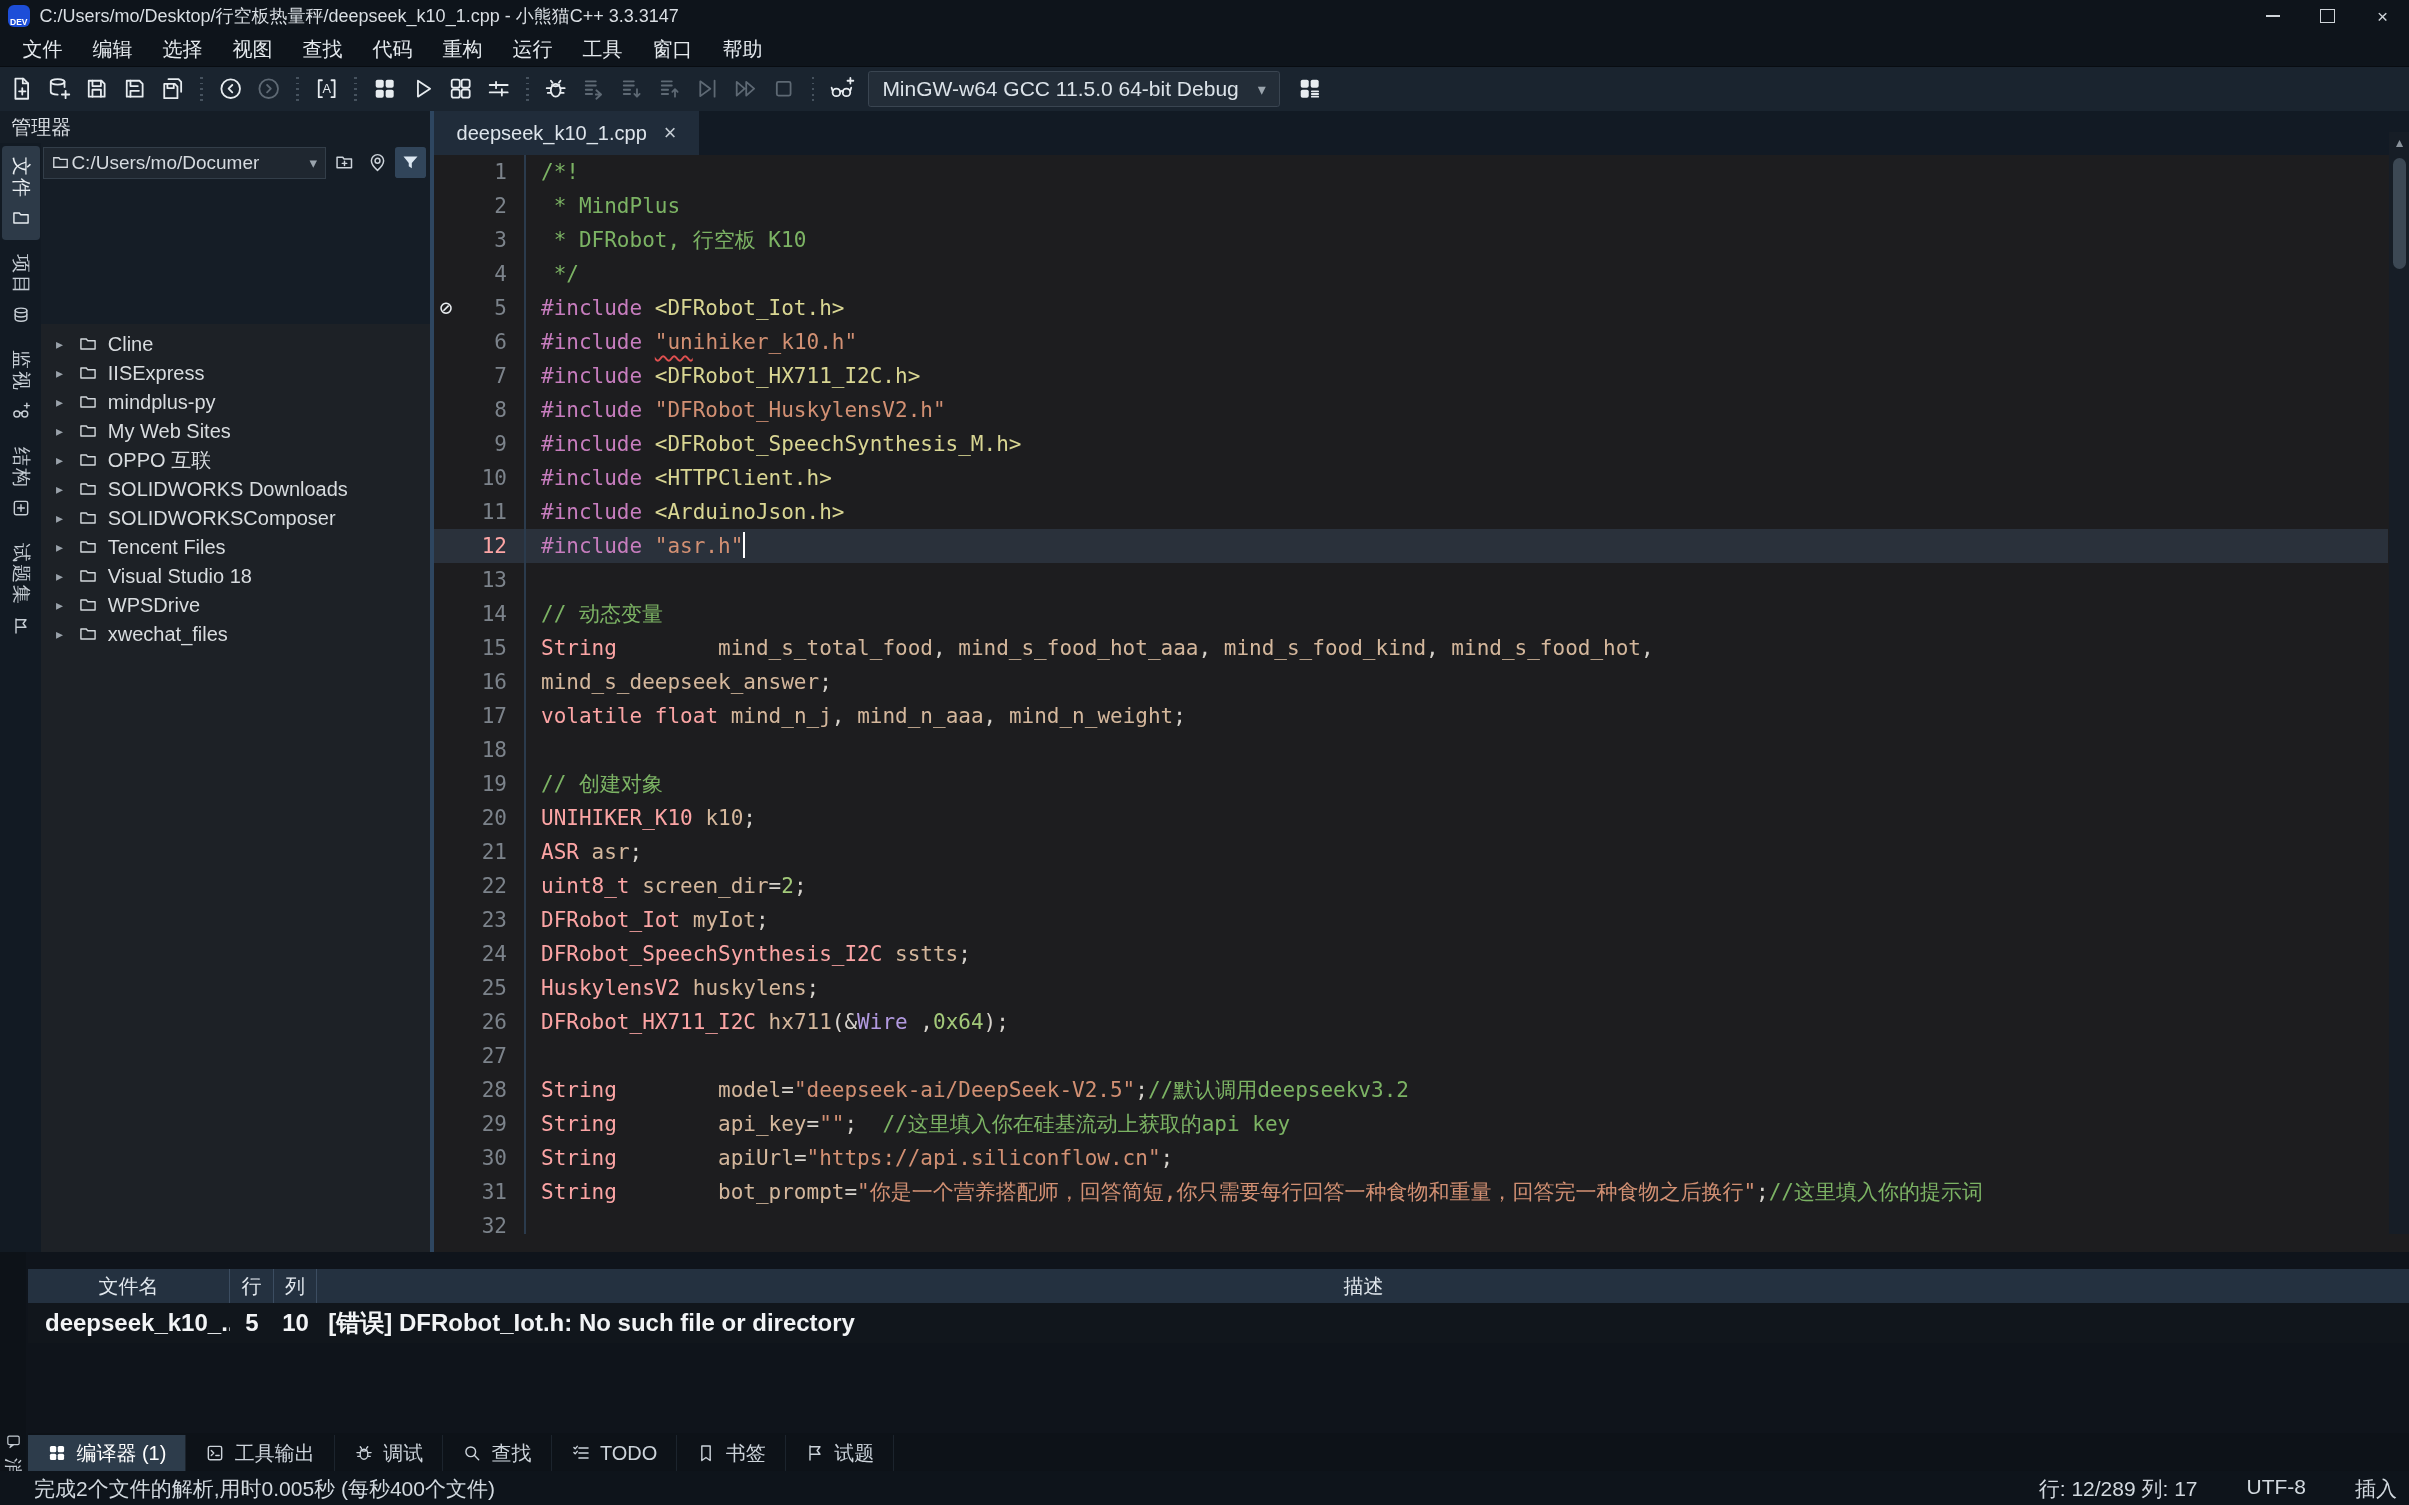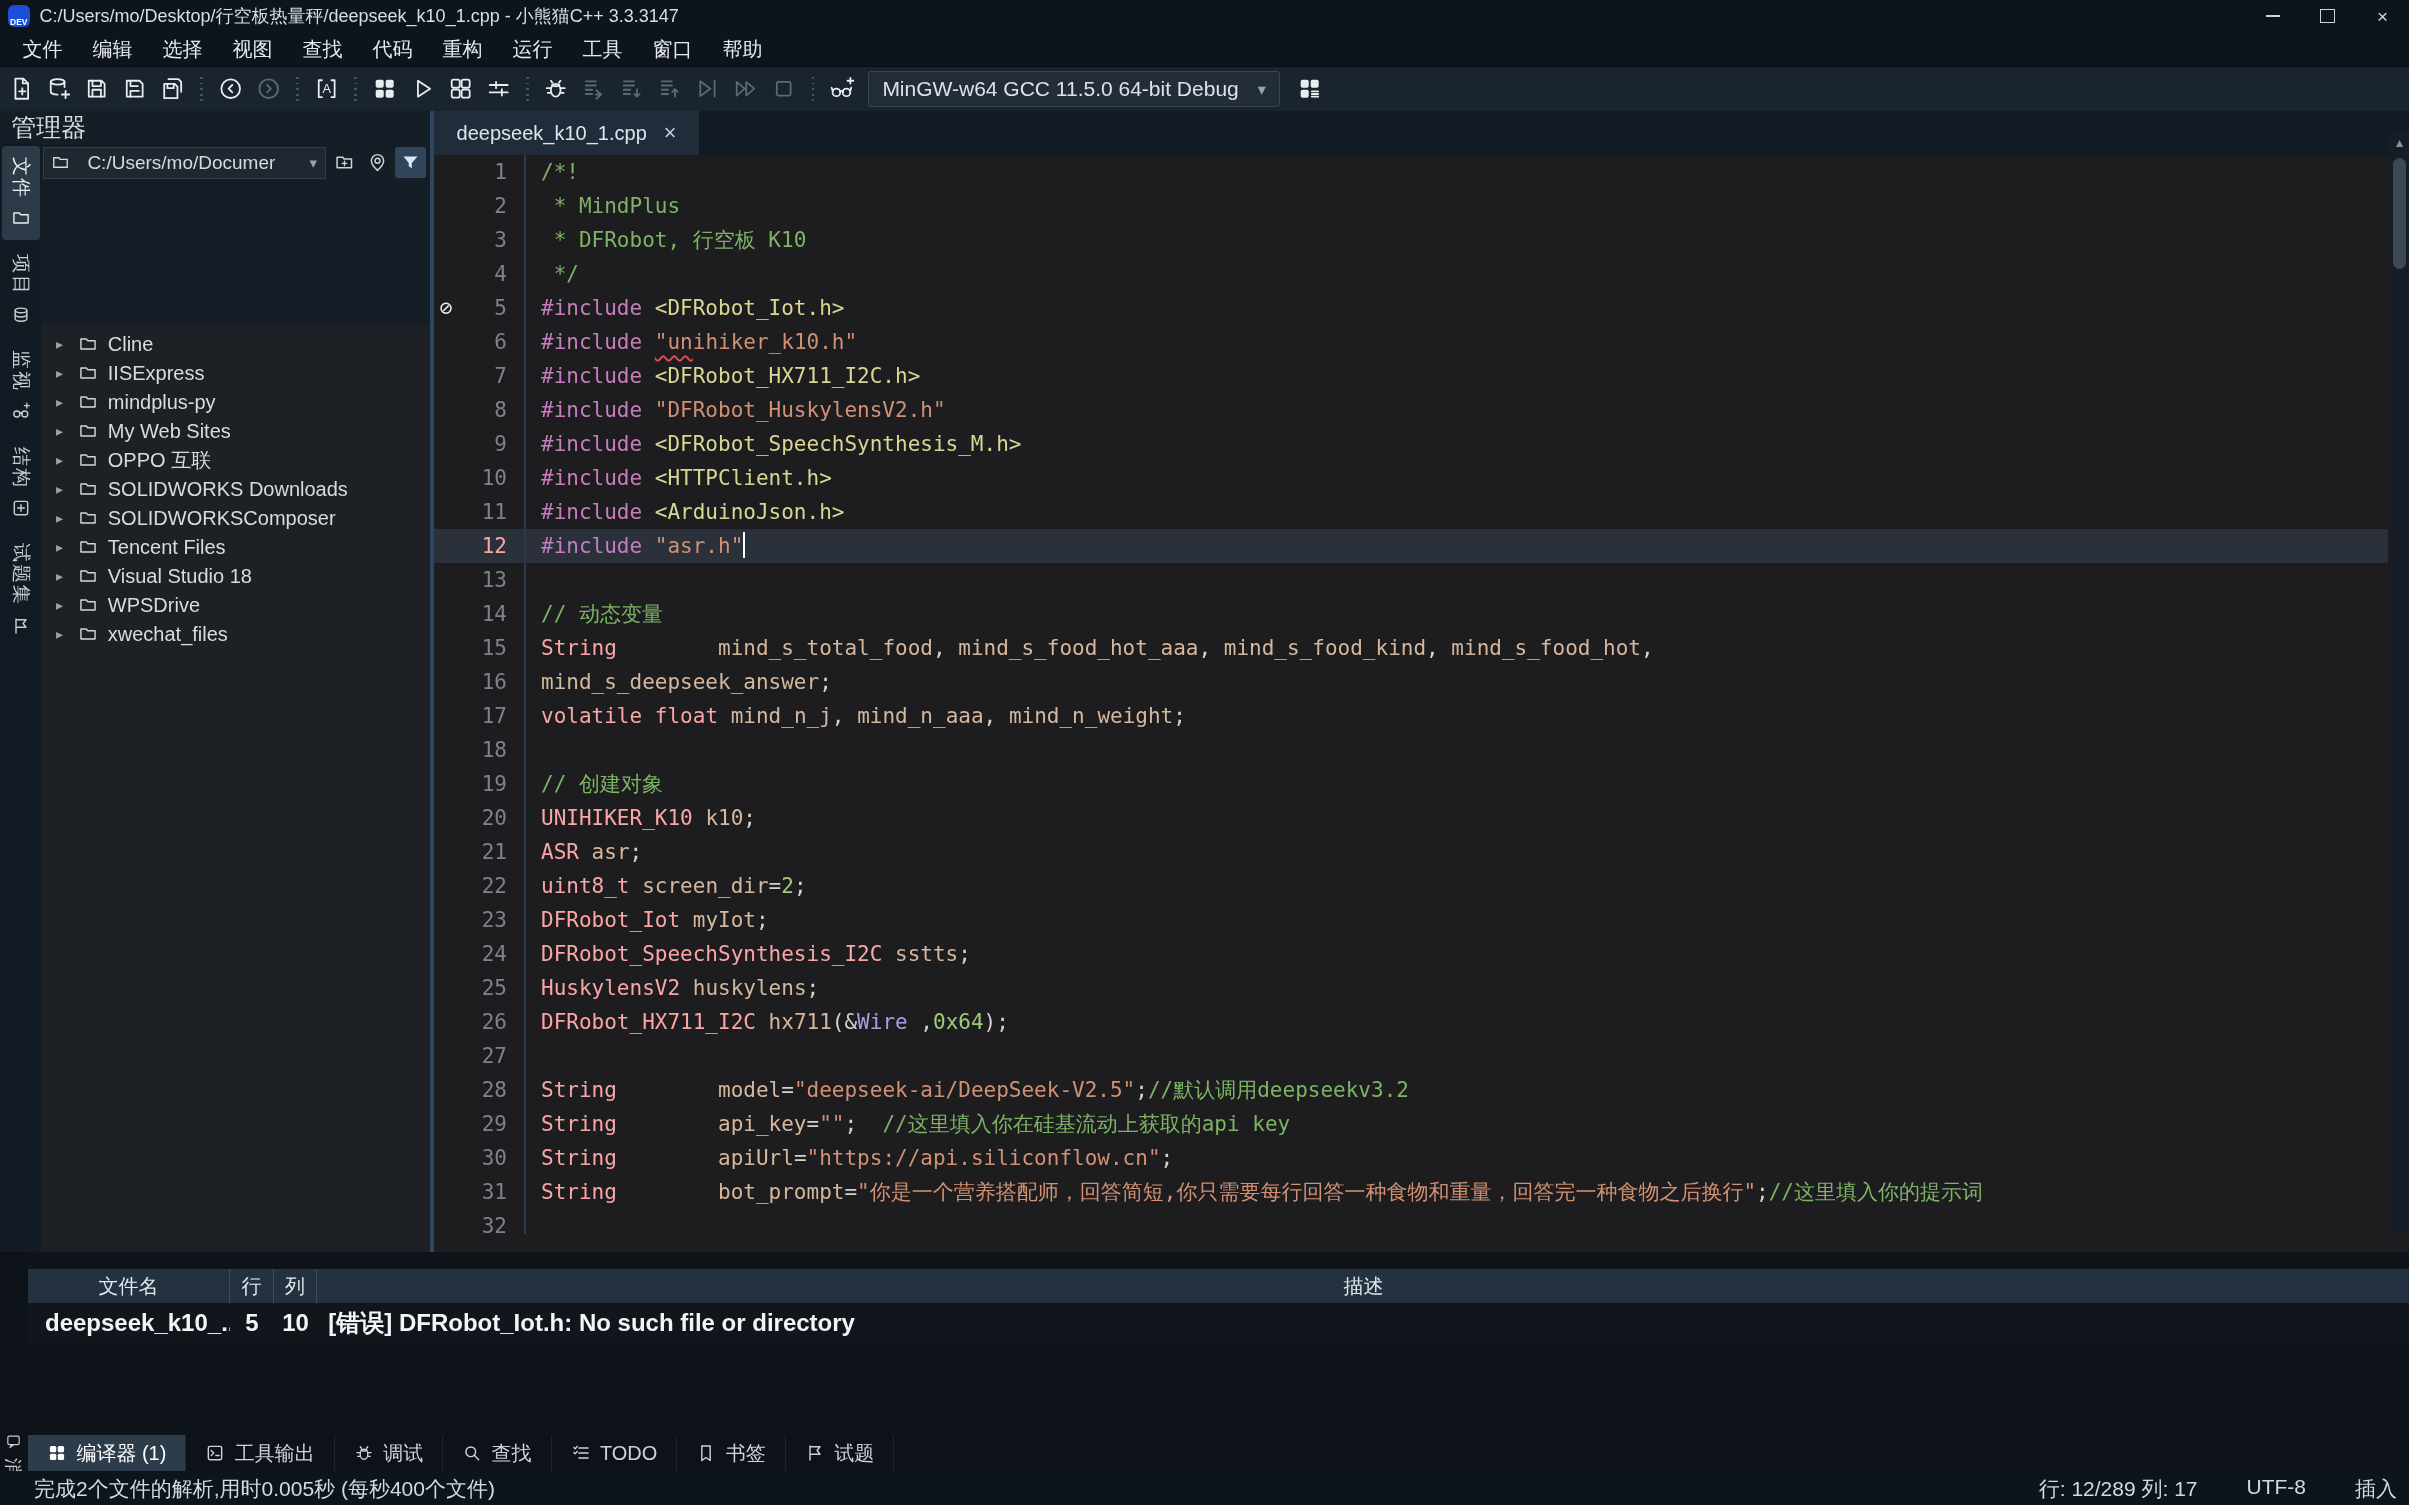--- a/index.html
+++ b/index.html
@@ -33,30 +33,30 @@
   .tbtn.disabled{color:#5e6974;}
   .tsep{width:2.8px;height:24.5px;margin:0 8.5px;
         background-image:repeating-linear-gradient(#46525e 0 1.9px,transparent 1.9px 5.6px);}
   #compiler-combo{height:34px;margin:0 11.3px 0 7.5px;padding:0 13px;border:0.9px solid #3a4551;
                   background:#232d38;color:#dce3e9;font-size:21px;display:flex;align-items:center;
                   gap:19px;border-radius:2.8px;}
   #compiler-combo .arrow{color:#9aa4ad;font-size:16px;}
 
   
   #dock-title{position:absolute;top:111px;left:0;width:430px;height:32px;background:#151d26;
-              font-size:25px;color:#d8dde2;line-height:32px;padding-left:11.3px;box-sizing:border-box;}
+              font-size:20px;color:#d8dde2;line-height:32px;padding-left:11.3px;box-sizing:border-box;}
   #side-strip{position:absolute;top:143px;left:0;width:41px;bottom:253px;background:#121a23;}
   .strip-tab{width:38px;margin:2.8px 1.9px;border-radius:3.8px;display:flex;flex-direction:column;
              align-items:center;padding:11.3px 0;gap:9.4px;color:#c6cdd4;}
   .strip-tab.sel{background:#2d3a48;color:#e8edf1;}
   .strip-tab .lbl{writing-mode:vertical-rl;text-orientation:sideways;font-size:19px;letter-spacing:1.9px;}
   #side-content{position:absolute;top:143px;left:41px;width:389px;bottom:253px;background:#151d26;}
   #path-row{display:flex;height:36px;align-items:center;gap:3.8px;padding:1.9px 3.8px 0 1.9px;}
   #path-combo{flex:1;min-width:0;background:#1f2730;border:0.9px solid #333e49;height:30px;
-              display:flex;align-items:center;padding:0 7.5px;gap:17px;font-size:19px;color:#d5dadf;}
+              display:flex;align-items:center;padding:0 7.5px;gap:1px;font-size:19px;color:#d5dadf;}
   #path-combo .txt{flex:1;overflow:hidden;white-space:nowrap;}
   .tool-btn{width:31px;height:31px;flex:0 0 auto;display:flex;align-items:center;justify-content:center;
             color:#ccd3da;border-radius:2.8px;}
   .tool-btn.active{background:#31455a;color:#dbe7f2;}
   #tree{position:absolute;top:181px;left:0;right:0;bottom:0;background:#1d2126;padding-top:5.6px;}
   .tree-item{height:29px;display:flex;align-items:center;padding-left:15px;gap:9.4px;
              font-size:20px;color:#d8dcdf;}
   .tree-item .chev{color:#9aa2aa;font-size:14px;width:13px;}
   .tree-item svg{color:#d2d7db;}
 

